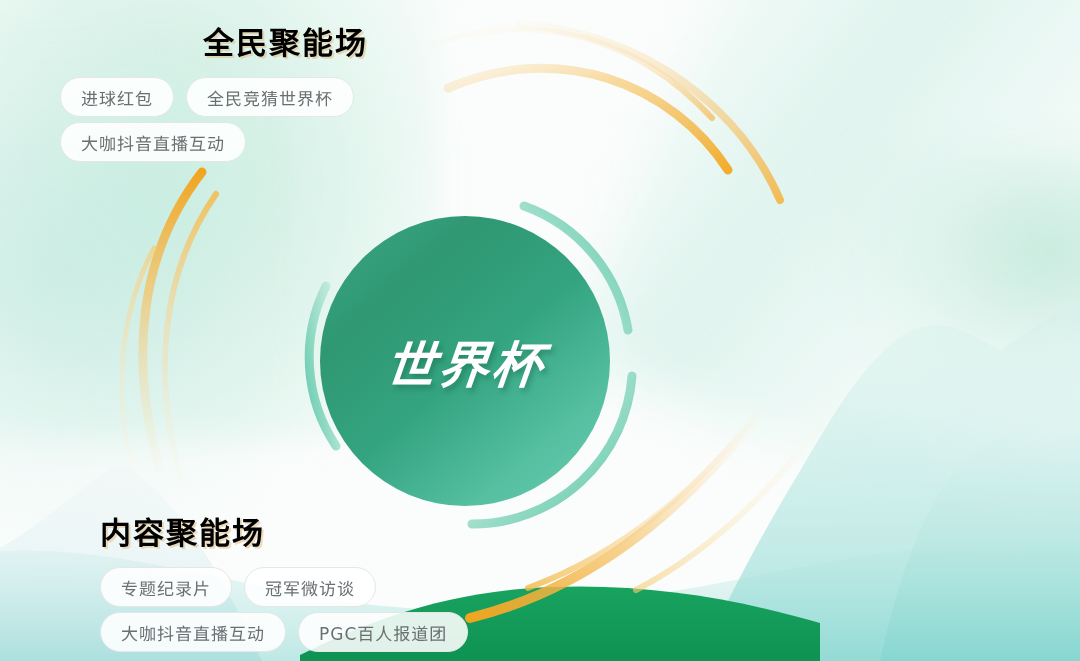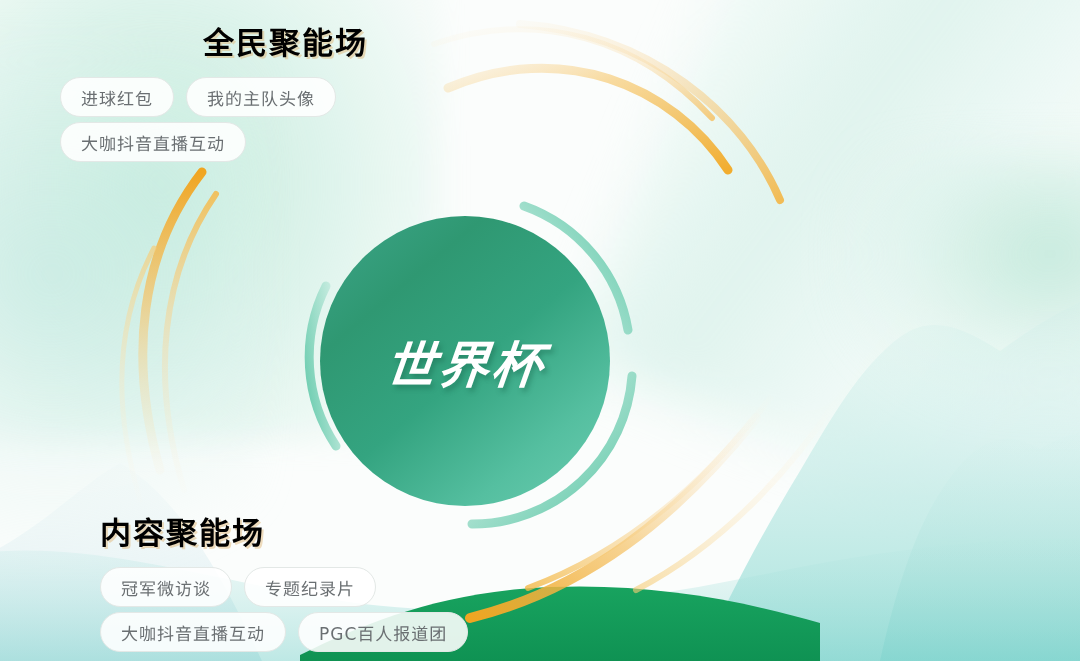--- a/index.html
+++ b/index.html
@@ -321,31 +321,31 @@
     </svg>
     <div class="hub-ball">
       <span class="hub-label">世界杯</span>
     </div>
   </div>
 
   <div class="section" id="sec-quanmin">
     <h2 class="sec-title">全民聚能场</h2>
     <div class="pill-grid">
       <div class="pill">进球红包</div>
-      <div class="pill">我的主队头像</div>
+      <div class="pill">全民竞猜世界杯</div>
       <div class="pill">大咖抖音直播互动</div>
     </div>
   </div>
 
   <div class="section" id="sec-liuliang">
   </div>
 
   <div class="section" id="sec-neirong">
     <h2 class="sec-title">内容聚能场</h2>
     <div class="pill-grid">
+      <div class="pill">专题纪录片</div>
       <div class="pill">冠军微访谈</div>
-      <div class="pill">专题纪录片</div>
       <div class="pill">大咖抖音直播互动</div>
       <div class="pill">PGC百人报道团</div>
     </div>
   </div>
 
 </div>
 
 </body></html>

